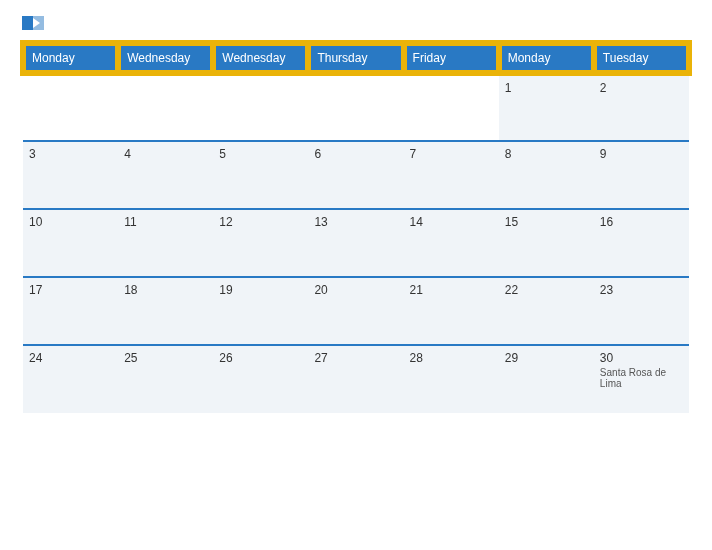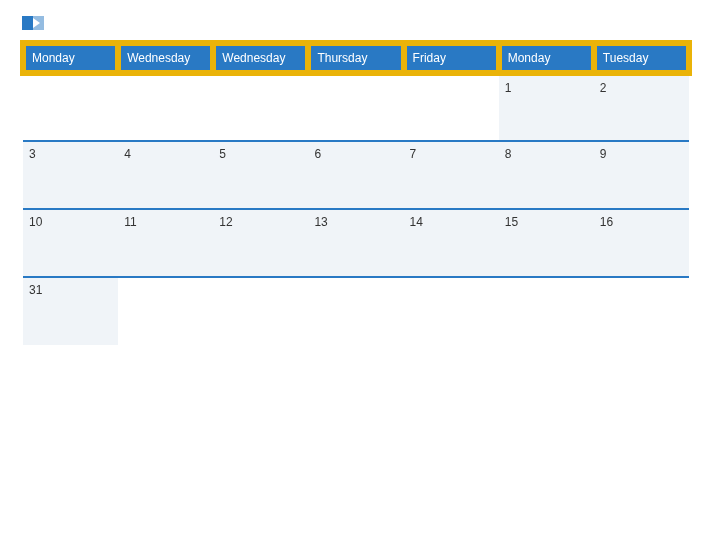--- a/index.html
+++ b/index.html
@@ -194,24 +194,60 @@
           </td>
           <td>
             <span class="day-num">15</span>
           </td>
           <td>
             <span class="day-num">16</span>
           </td>
         </tr>
         <tr>
           <td>
-            <span class="day-num">31</span>
-          </td>
-          <td class="empty" style="border-top: 2px solid rgb(41, 121, 196); background: rgb(255, 255, 255);"></td>
-          <td class="empty" style="border-top: 2px solid rgb(41, 121, 196); background: rgb(255, 255, 255);"></td>
-          <td class="empty" style="border-top: 2px solid rgb(41, 121, 196); background: rgb(255, 255, 255);"></td>
-          <td class="empty" style="border-top: 2px solid rgb(41, 121, 196); background: rgb(255, 255, 255);"></td>
-          <td class="empty" style="border-top: 2px solid rgb(41, 121, 196); background: rgb(255, 255, 255);"></td>
-          <td class="empty" style="border-top: 2px solid rgb(41, 121, 196); background: rgb(255, 255, 255);"></td>
+            <span class="day-num">17</span>
+          </td>
+          <td>
+            <span class="day-num">18</span>
+          </td>
+          <td>
+            <span class="day-num">19</span>
+          </td>
+          <td>
+            <span class="day-num">20</span>
+          </td>
+          <td>
+            <span class="day-num">21</span>
+          </td>
+          <td>
+            <span class="day-num">22</span>
+          </td>
+          <td>
+            <span class="day-num">23</span>
+          </td>
+        </tr>
+        <tr>
+          <td>
+            <span class="day-num">24</span>
+          </td>
+          <td>
+            <span class="day-num">25</span>
+          </td>
+          <td>
+            <span class="day-num">26</span>
+          </td>
+          <td>
+            <span class="day-num">27</span>
+          </td>
+          <td>
+            <span class="day-num">28</span>
+          </td>
+          <td>
+            <span class="day-num">29</span>
+          </td>
+          <td>
+            <span class="day-num">30</span>
+            <span class="event">Santa Rosa de Lima</span>
+          </td>
         </tr>
       </tbody>
   </table>
 </div>
 
 </body></html>

